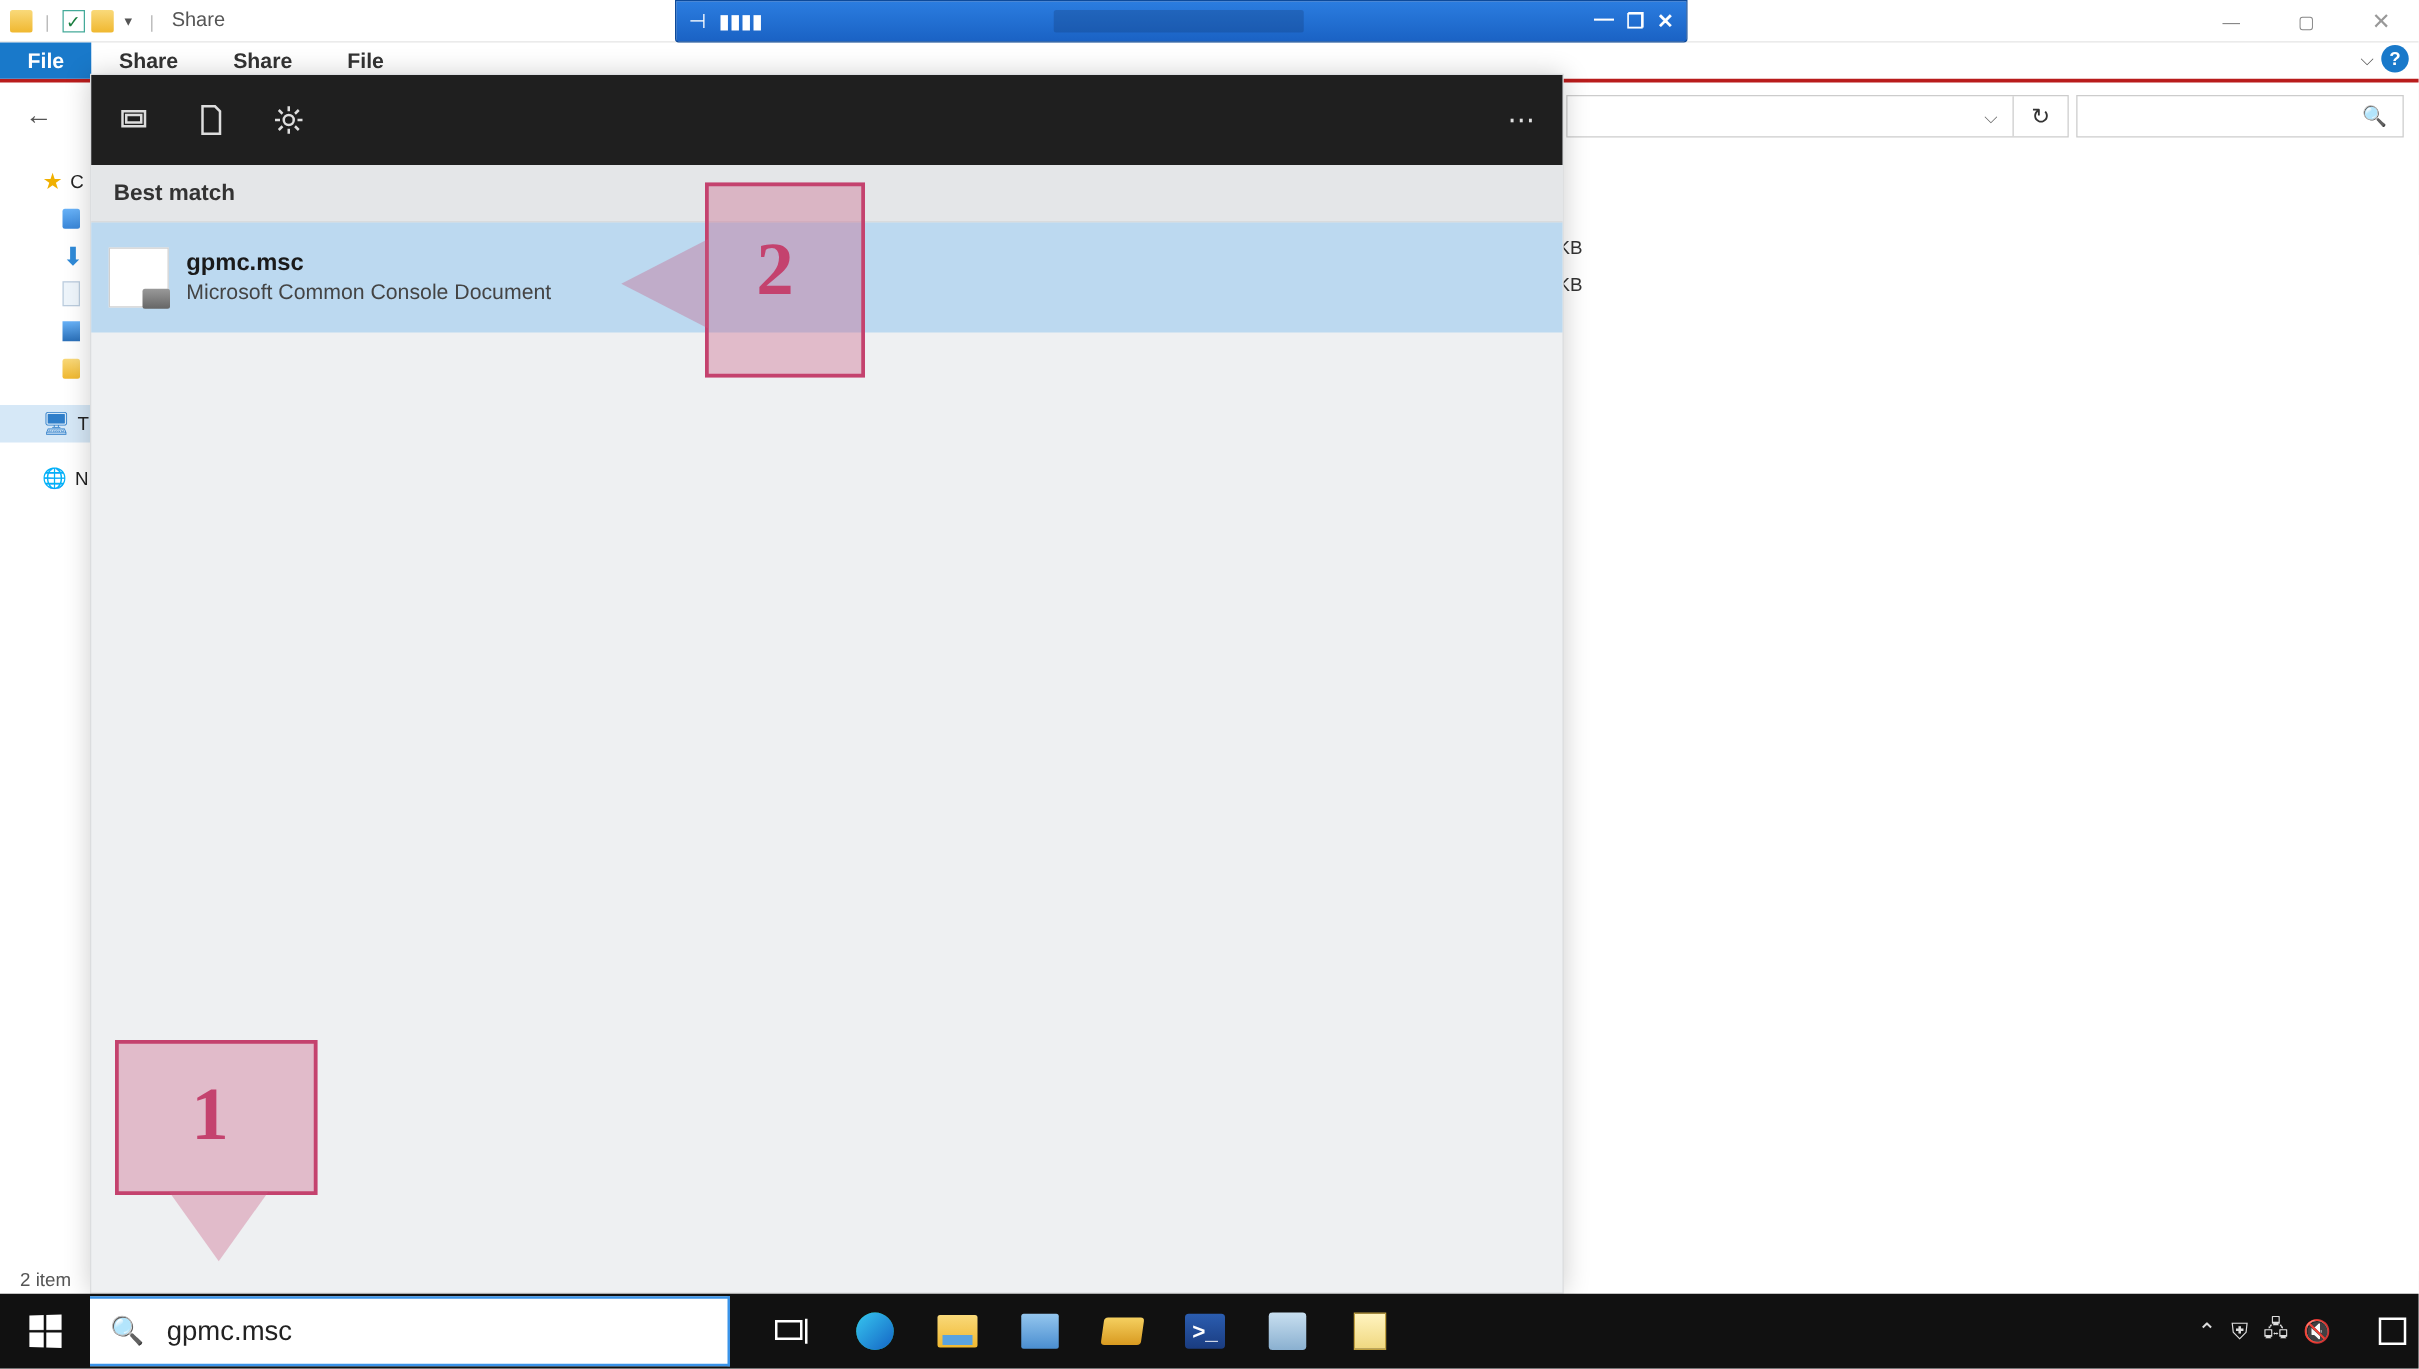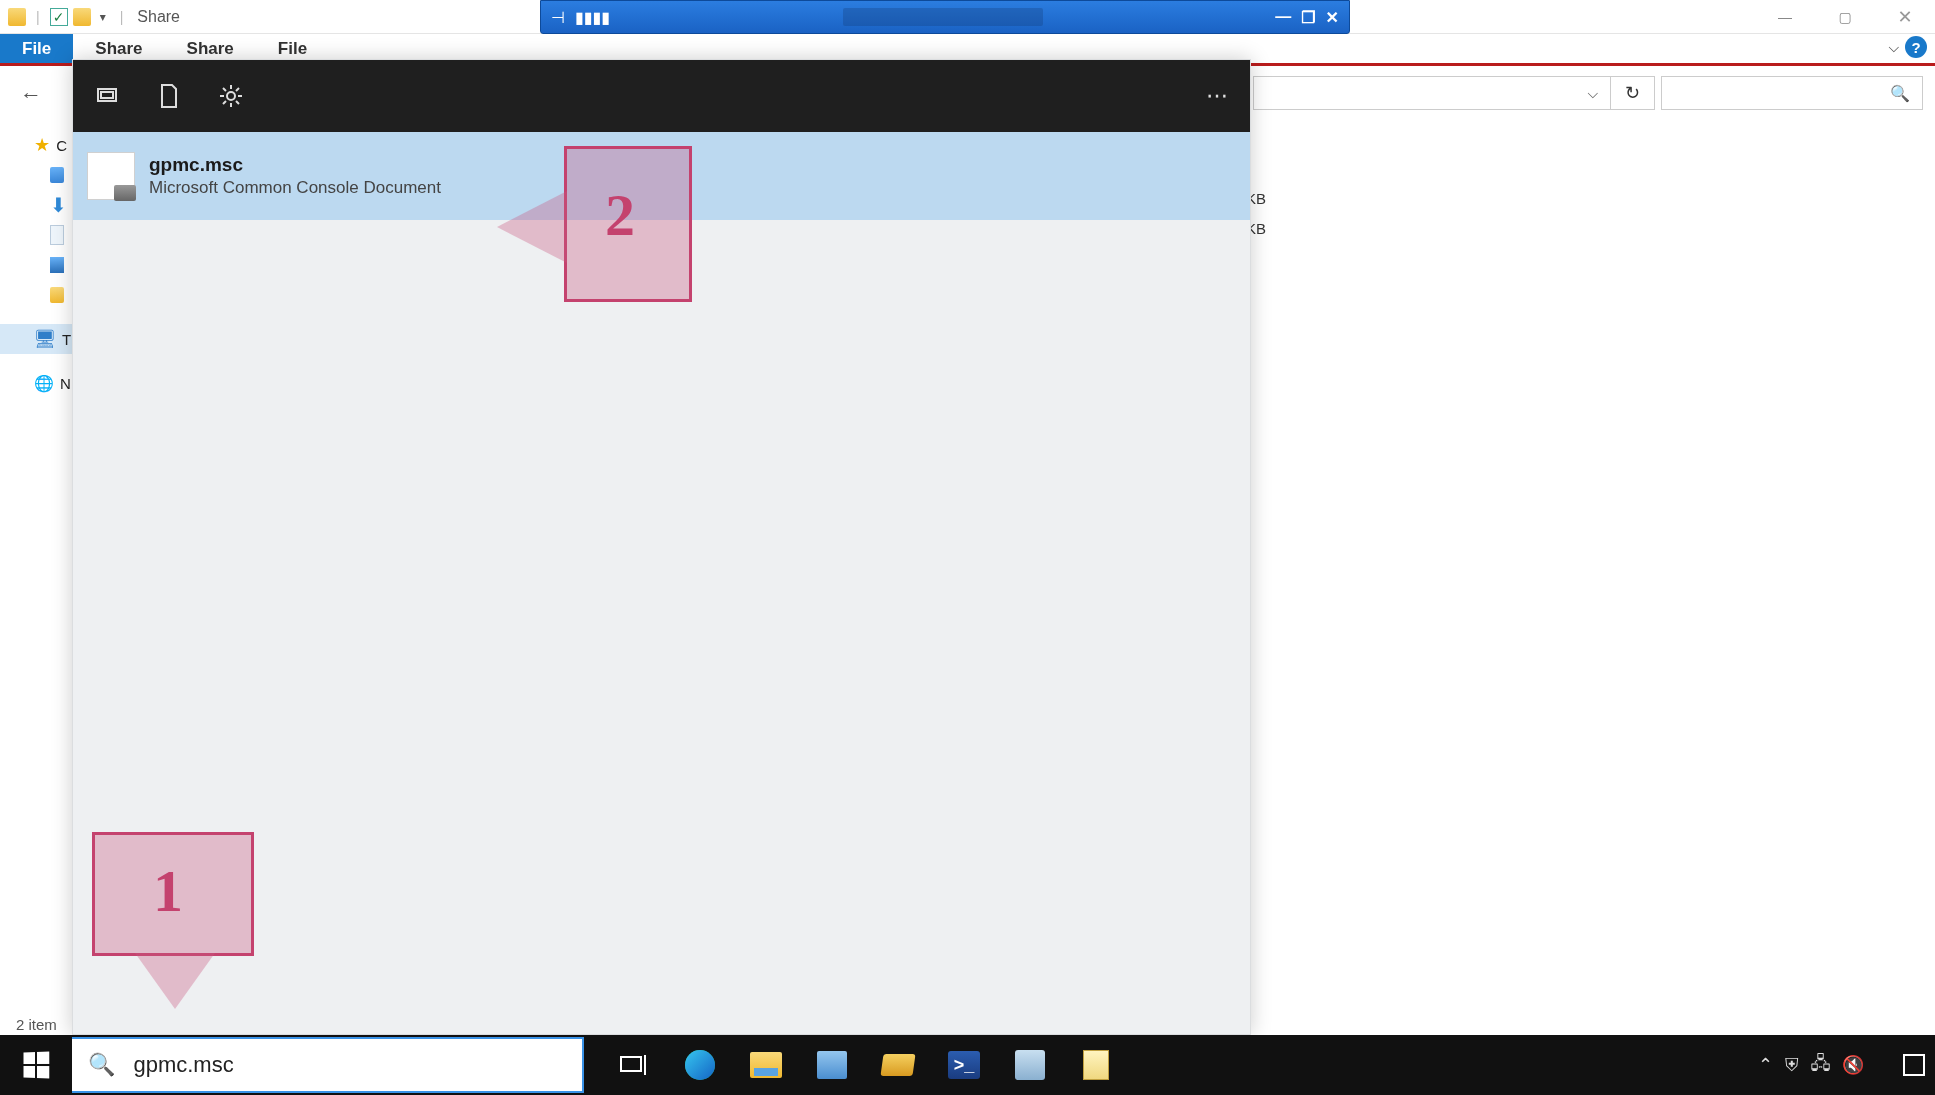--- a/index.html
+++ b/index.html
@@ -211,20 +211,21 @@
         </div>
       <div class="ov-ico">
           <svg width="26" height="26" viewBox="0 0 26 26" fill="none" stroke="#ddd" stroke-width="2">
             <circle cx="13" cy="13" r="4"></circle>
             <path d="M13 2v4M13 20v4M2 13h4M20 13h4M5 5l3 3M18 18l3 3M21 5l-3 3M8 18l-3 3"></path>
           </svg>
         </div>
     </div>
     <div class="ov-more">⋯</div>
   </div>
+  <div class="ov-hdr">Best match</div>
   <div class="ov-result">
     <div class="ov-res-ico"></div>
     <div class="ov-res-txt">
       <div class="ov-res-name">gpmc.msc</div>
       <div class="ov-res-sub">Microsoft Common Console Document</div>
     </div>
   </div>
   <div class="ov-rest"></div>
 </div>
 

